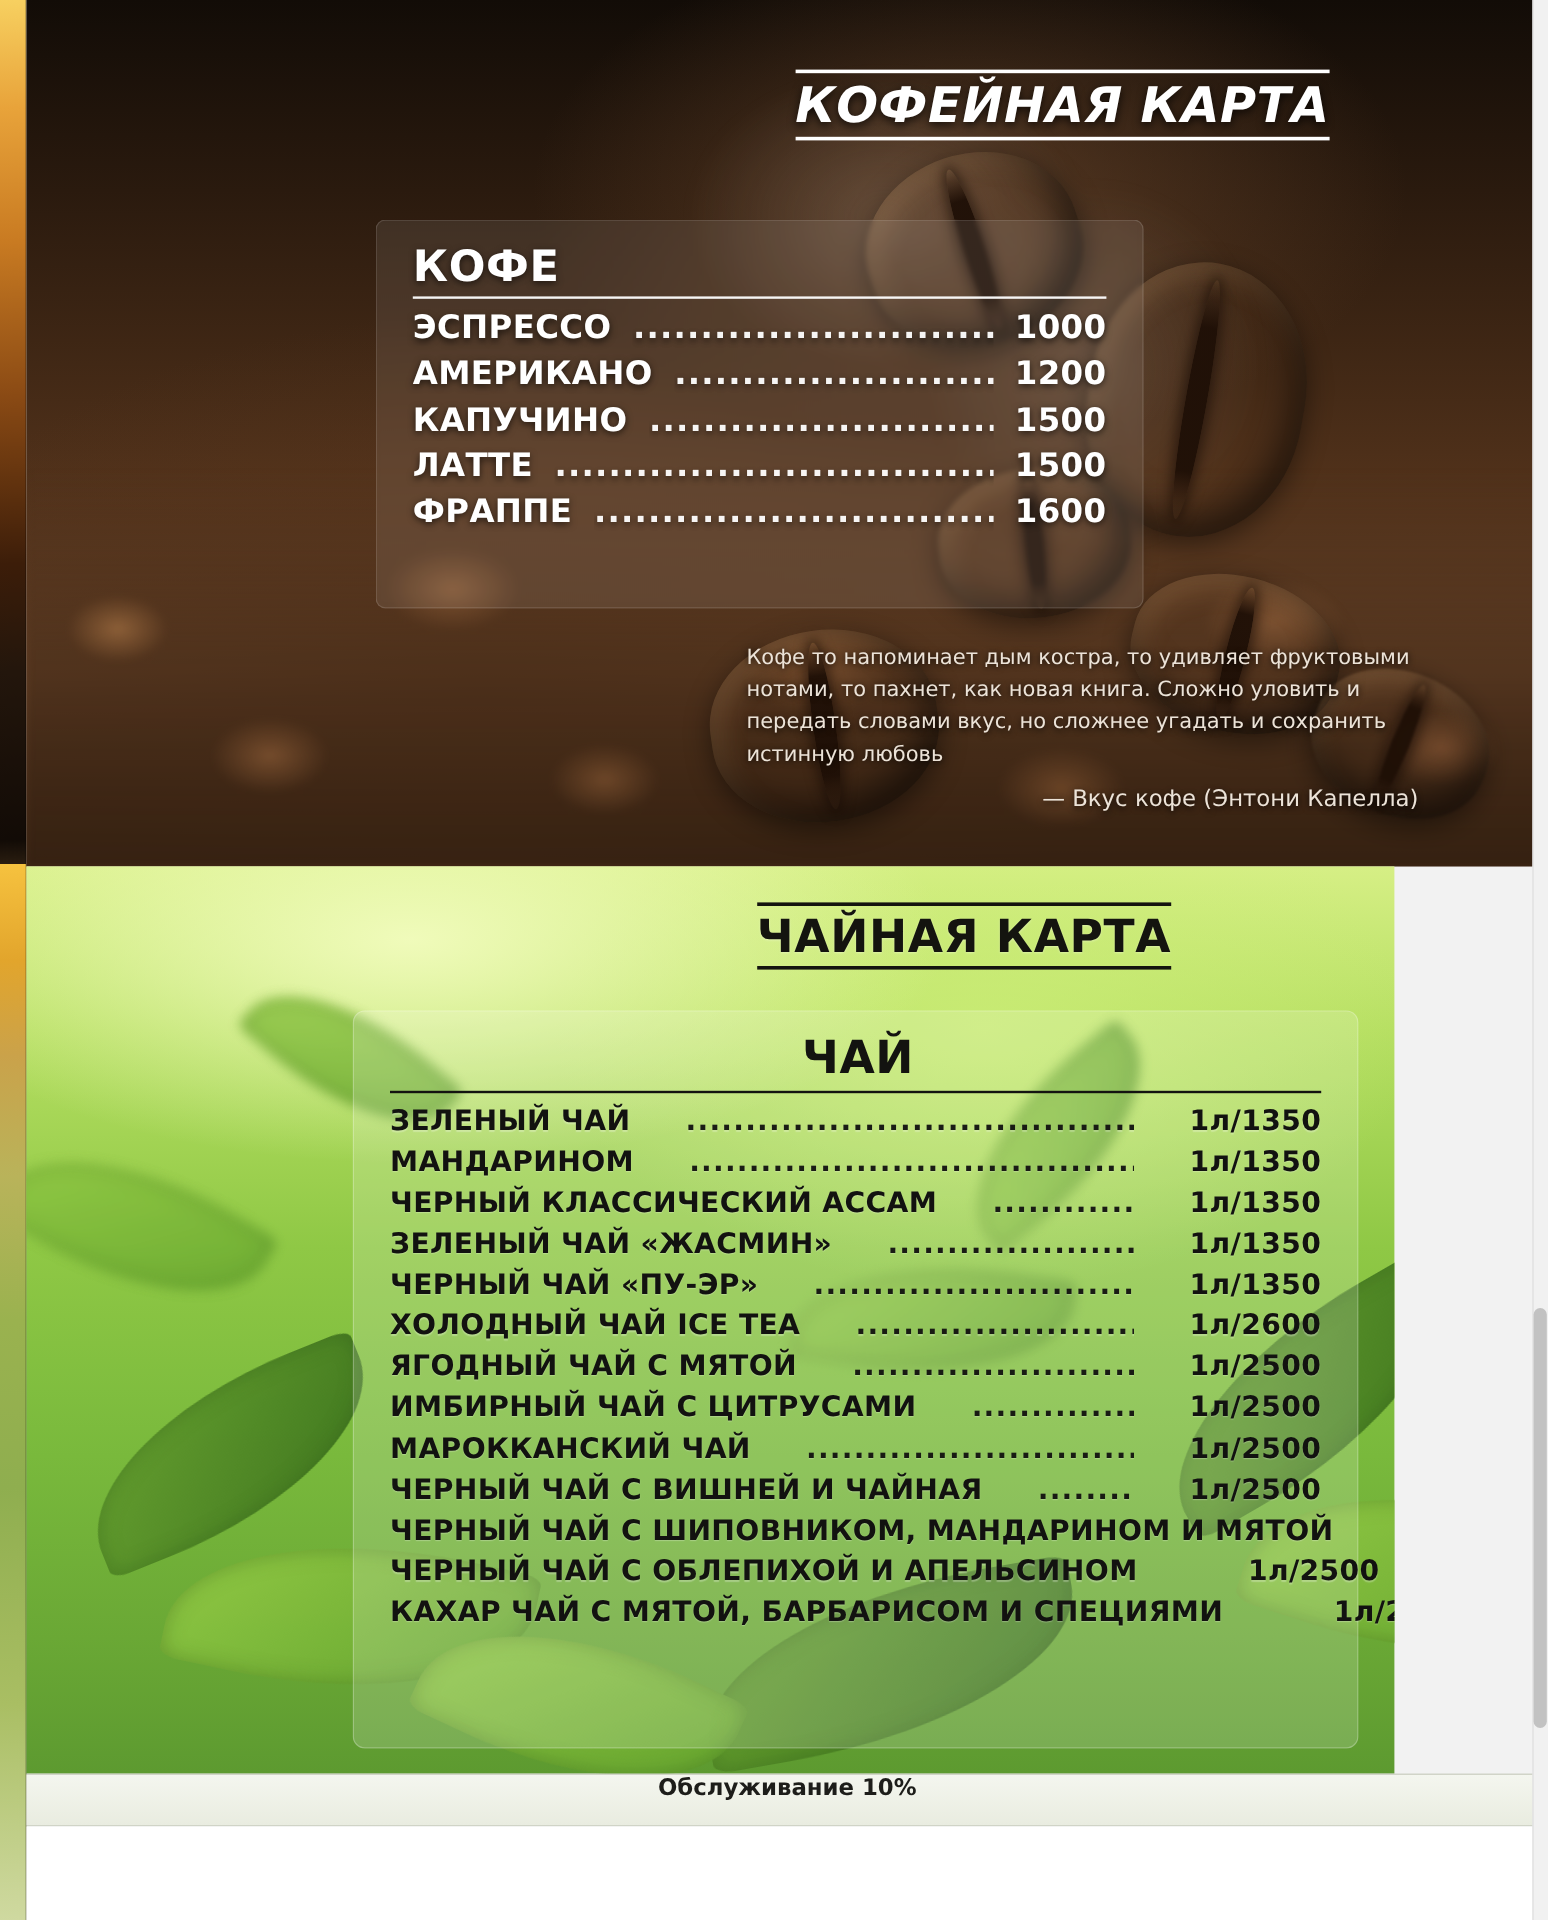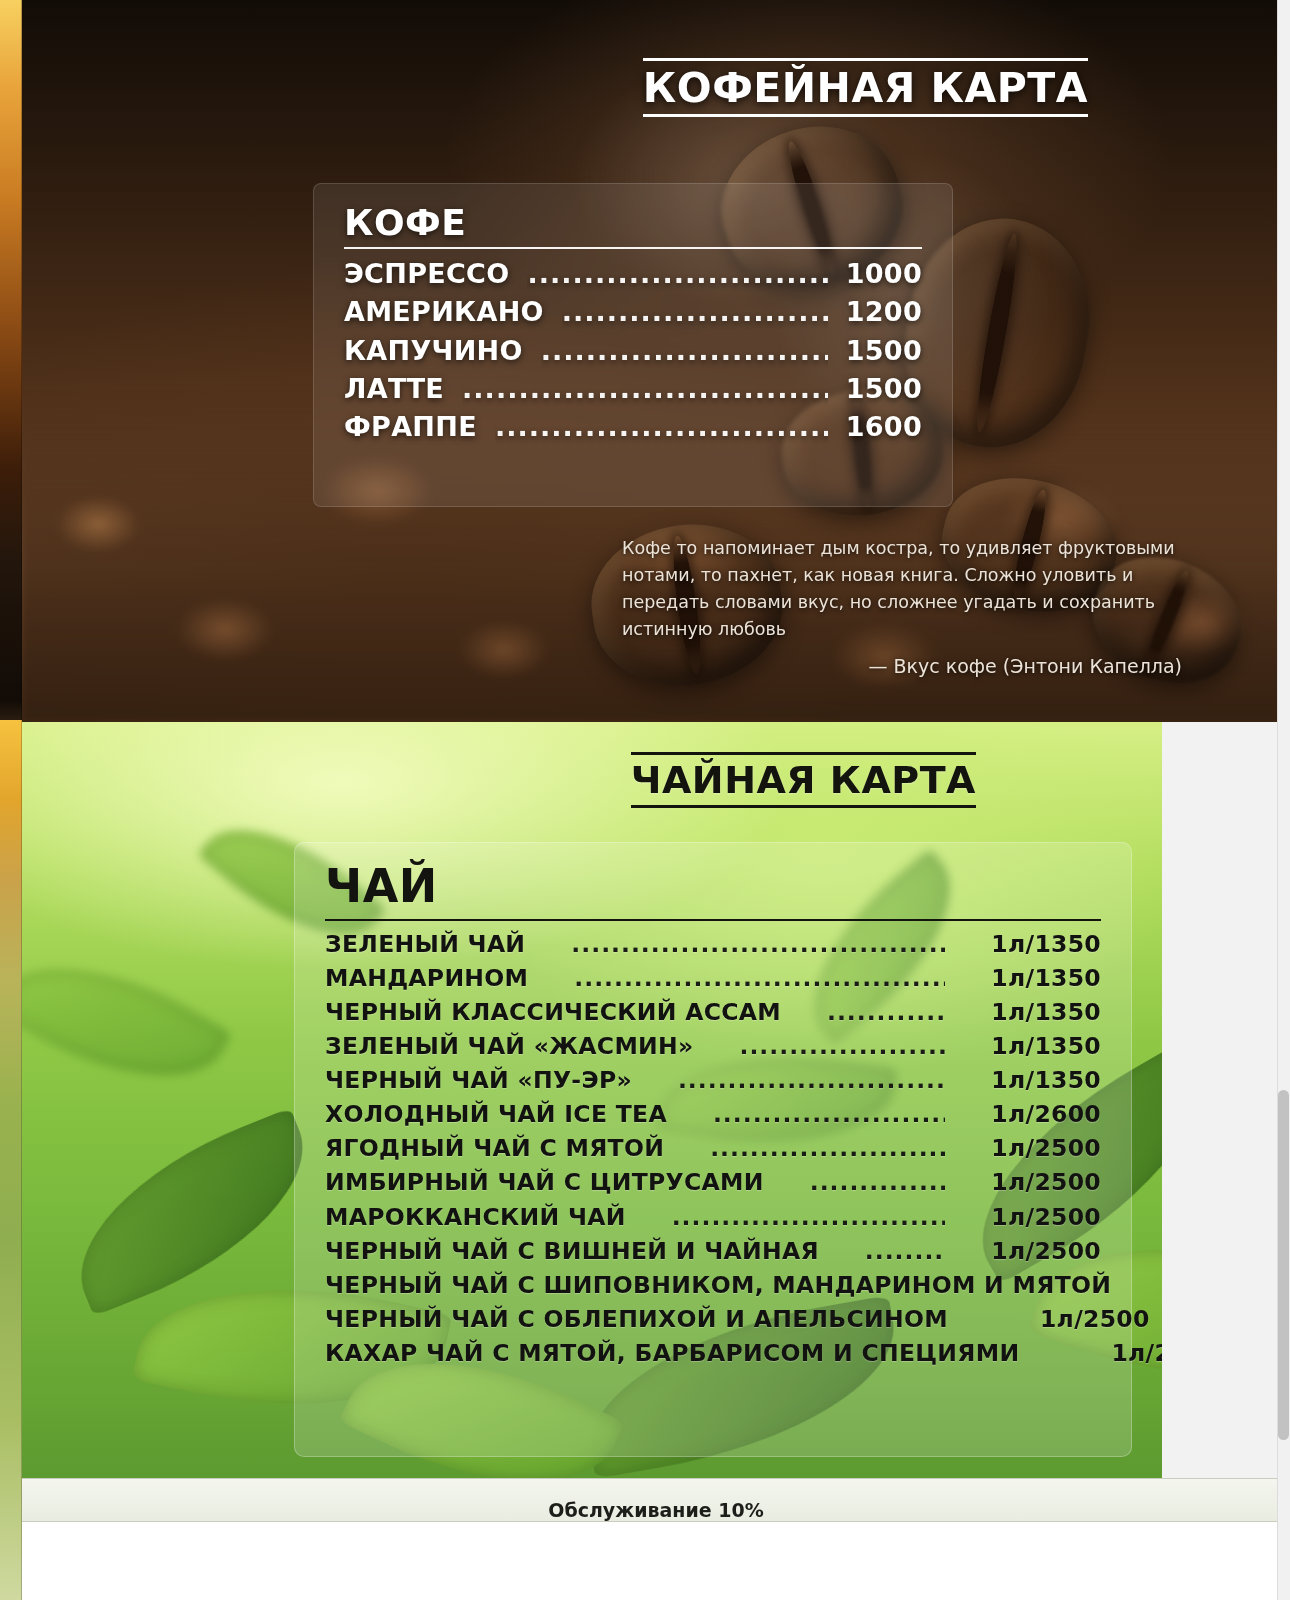--- a/index.html
+++ b/index.html
@@ -108,22 +108,23 @@
   }
   .bean-1 { left: 700px; top: 128px; width: 180px; height: 160px; transform: rotate(-18deg); }
   .bean-2 { left: 885px; top: 218px; width: 180px; height: 230px; transform: rotate(10deg); }
   .bean-3 { left: 760px; top: 390px; width: 160px; height: 125px; transform: rotate(-6deg); }
   .bean-4 { left: 920px; top: 480px; width: 175px; height: 130px; transform: rotate(14deg); }
   .bean-5 { left: 570px; top: 525px; width: 190px; height: 160px; transform: rotate(-8deg); }
   .bean-6 { left: 1070px; top: 560px; width: 150px; height: 120px; transform: rotate(22deg); filter: blur(1px); }
 
   .coffee-title-wrap {
     position: absolute;
-    right: 202px; top: 58px;
+    right: 182px; top: 58px;
     text-align: right;
+    font-style: italic;
   }
   .coffee-title {
     font-family: "DejaVu Sans", sans-serif;
     font-weight: bold;
     font-size: 41px;
     letter-spacing: 0.5px;
     color: #ffffff;
     text-shadow: 0 2px 8px rgba(0,0,0,0.75);
     border-top: 3px solid #ffffff;
     border-bottom: 3px solid #ffffff;
@@ -253,24 +254,25 @@
     left: 272px; top: 120px;
     width: 838px; height: 615px;
     background: rgba(255,255,255,0.17);
     border: 1px solid rgba(255,255,255,0.25);
     border-radius: 10px;
     padding: 16px 26px 10px 26px;
   }
   .tea-card-title {
     font-family: "DejaVu Sans", sans-serif;
     font-weight: bold;
-    font-size: 46px;
+    font-size: 38px;
     color: #131310;
     letter-spacing: 0.5px;
     margin: 0 0 6px 4px;
+    text-align: center;
   }
   .tea-rule {
     height: 2px;
     background: #131310;
     margin: 0 4px 6px 4px;
   }
   .tea-card .menu-row {
     font-size: 23.5px;
     line-height: 1.45;
     color: #121210;
@@ -281,21 +283,21 @@
 
   
   .footer-bar {
     position: absolute;
     left: 22px; top: 1478px;
     width: 1268px; height: 44px;
     background: linear-gradient(to bottom, #f4f6ef 0%, #e9ece0 100%);
     border-top: 1px solid #c9cdbd;
     border-bottom: 1px solid #c9cdbd;
     display: flex;
-    align-items: flex-end;
+    align-items: flex-start;
     justify-content: center;
   }
   .footer-text {
     font-family: "DejaVu Sans", sans-serif;
     font-weight: bold;
     font-size: 19px;
     color: #1d1d1a;
   }
   .footer-blank {
     position: absolute;

